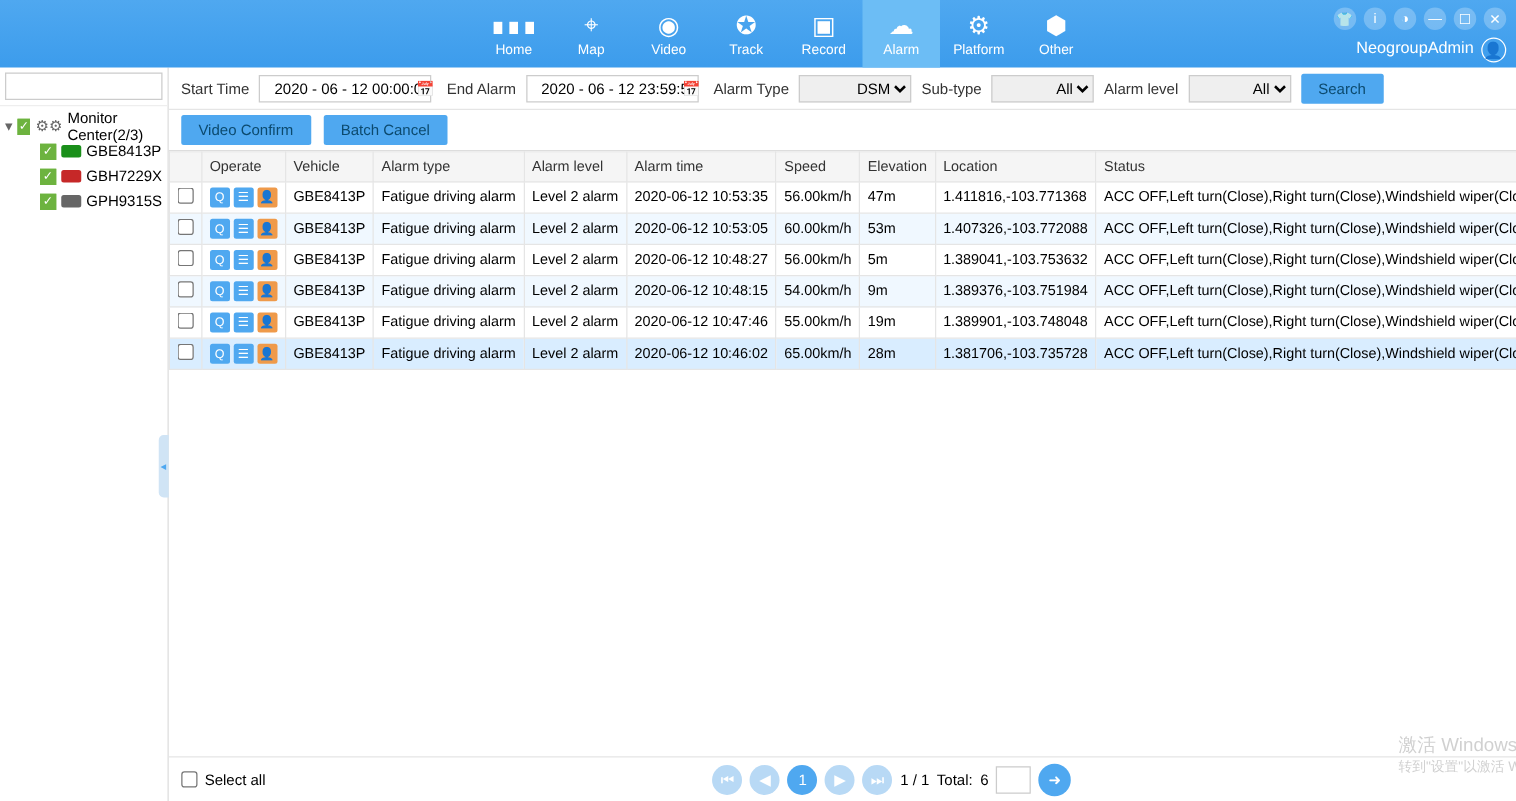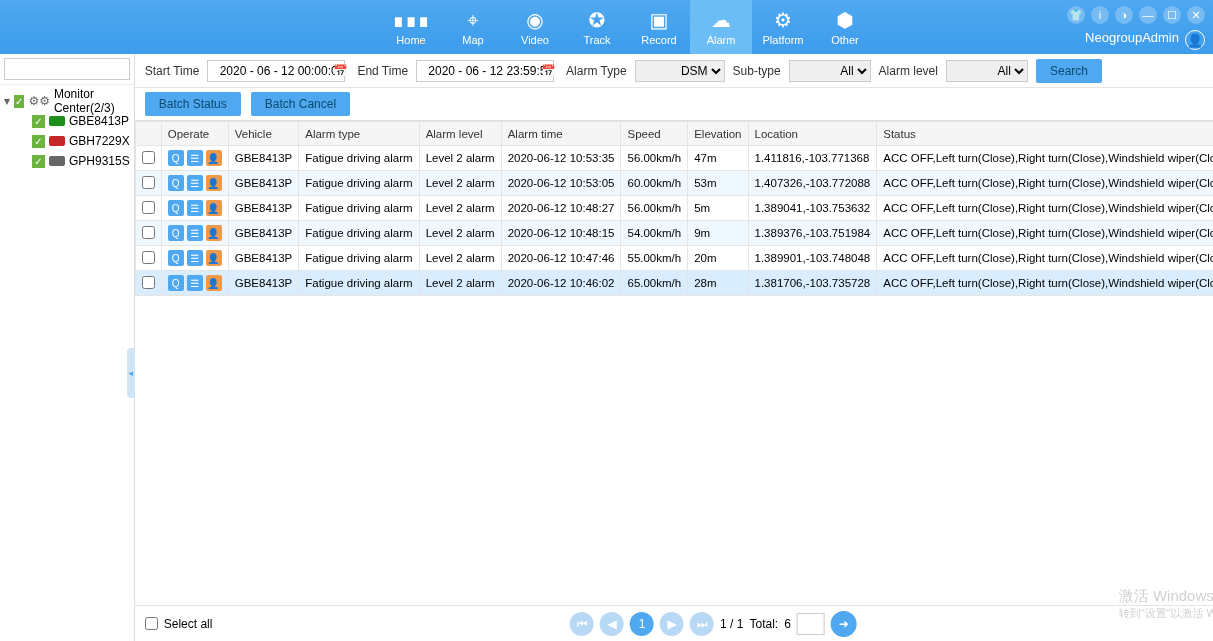--- a/index.html
+++ b/index.html
@@ -142,33 +142,33 @@
         </div>
     </div>
   </div>
 
   <div class="content">
     <div class="splitter">◂</div>
     <div class="filter-bar">
       <label>Start Time</label>
       <input class="dt" type="text" value="2020 - 06 - 12 00:00:00" style="">
         <span class="cal-icon">📅</span>
-      <label>End Time</label>
+      <label>End Alarm</label>
       <input class="dt" type="text" value="2020 - 06 - 12 23:59:59" style="">
         <span class="cal-icon">📅</span>
       <label>Alarm Type</label>
       <select class="sel-sm"><option>DSM</option></select>
       <label>Sub-type</label>
       <select class="sel-md"><option>All</option></select>
       <label>Alarm level</label>
       <select class="sel-md"><option>All</option></select>
       <button class="btn">Search</button>
     </div>
     <div class="batch-bar">
-      <button class="btn">Batch Status</button>
+      <button class="btn">Video Confirm</button>
       <button class="btn">Batch Cancel</button>
     </div>
     <div class="table-wrap">
       <table>
         <thead>
             <tr id="thead-row">
               <th class="row-chk"></th>
               <th class="op-cell">Operate</th>
               <th>Vehicle</th>
               <th>Alarm type</th>
@@ -260,21 +260,21 @@
                   <span class="op-ic">Q</span>
                   <span class="op-ic">☰</span>
                   <span class="op-ic orange">👤</span>
                 </div>
               </td>
               <td>GBE8413P</td>
               <td>Fatigue driving alarm</td>
               <td>Level 2 alarm</td>
               <td>2020-06-12 10:47:46</td>
               <td>55.00km/h</td>
-              <td>20m</td>
+              <td>19m</td>
               <td>1.389901,-103.748048</td>
               <td>ACC OFF,Left turn(Close),Right turn(Close),Windshield wiper(Close),Unbraked</td>
             </tr>
             <tr>
               <td class="row-chk"><input type="checkbox" style=""></td>
               <td class="op-cell">
                 <div class="op-icons">
                   <span class="op-ic">Q</span>
                   <span class="op-ic">☰</span>
                   <span class="op-ic orange">👤</span>

